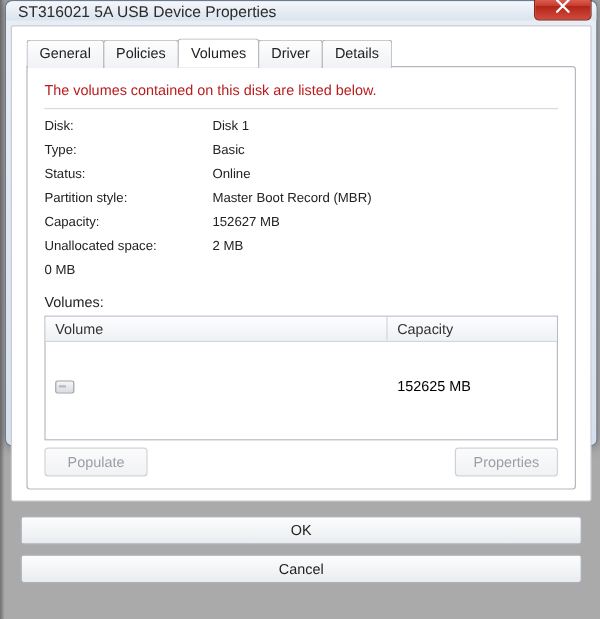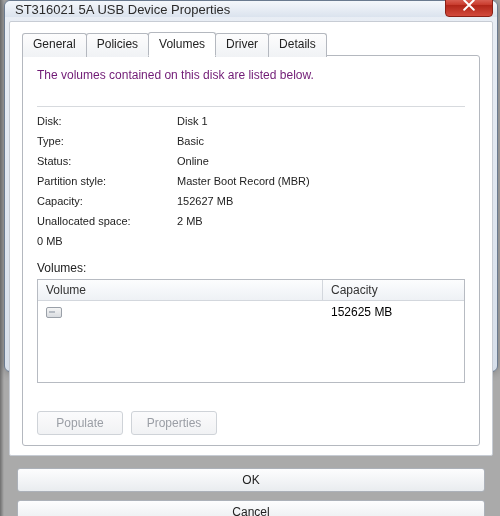--- a/index.html
+++ b/index.html
@@ -101,22 +101,22 @@
     flex: 1;
     padding: 12px 14px 10px 14px;
     background: #fff;
     display: flex;
     flex-direction: column;
     position: relative;
     top: -1px;
     z-index: 1;
   }
   .intro {
-    color: #701a75;
-    margin-bottom: 22px;
+    color: #b91c1c;
+    margin-bottom: 6px;
   }
   hr.sep {
     border: none;
     border-top: 1px solid #d7dade;
     margin: 2px 0 8px 0;
   }
   .props {
     display: grid;
     grid-template-columns: 140px 1fr;
     row-gap: 8px;
@@ -146,20 +146,21 @@
     padding: 3px 8px;
     border-right: 1px solid #d3d7dd;
     color: #333;
   }
   .lv-header .col:last-child { border-right: none; }
   .col-volume { flex: 0 0 285px; }
   .col-capacity { flex: 1; }
   .lv-row {
     display: flex;
     padding: 2px 0;
+    margin-top: 26px;
   }
   .lv-row .cell {
     padding: 2px 8px;
     display: flex;
     align-items: center;
     gap: 4px;
   }
   .drive-icon {
     width: 16px; height: 11px;
     background: linear-gradient(#f5f5f5,#d9dce0);
@@ -169,23 +170,23 @@
   }
   .drive-icon::after {
     content: "";
     position: absolute;
     left: 2px; top: 3px;
     width: 6px; height: 2px;
     background: #b6bcc4;
   }
   .panel-buttons {
     display: flex;
-    justify-content: flex-start;
+    justify-content: space-between;
     gap: 8px;
-    margin-top: 28px;
+    margin-top: 6px;
   }
   button.win {
     min-width: 86px;
     height: 24px;
     font-family: inherit;
     font-size: 12px;
     border: 1px solid #acb1b9;
     border-radius: 3px;
     background: linear-gradient(#fdfdfe,#e9ecef);
     color: #222;

